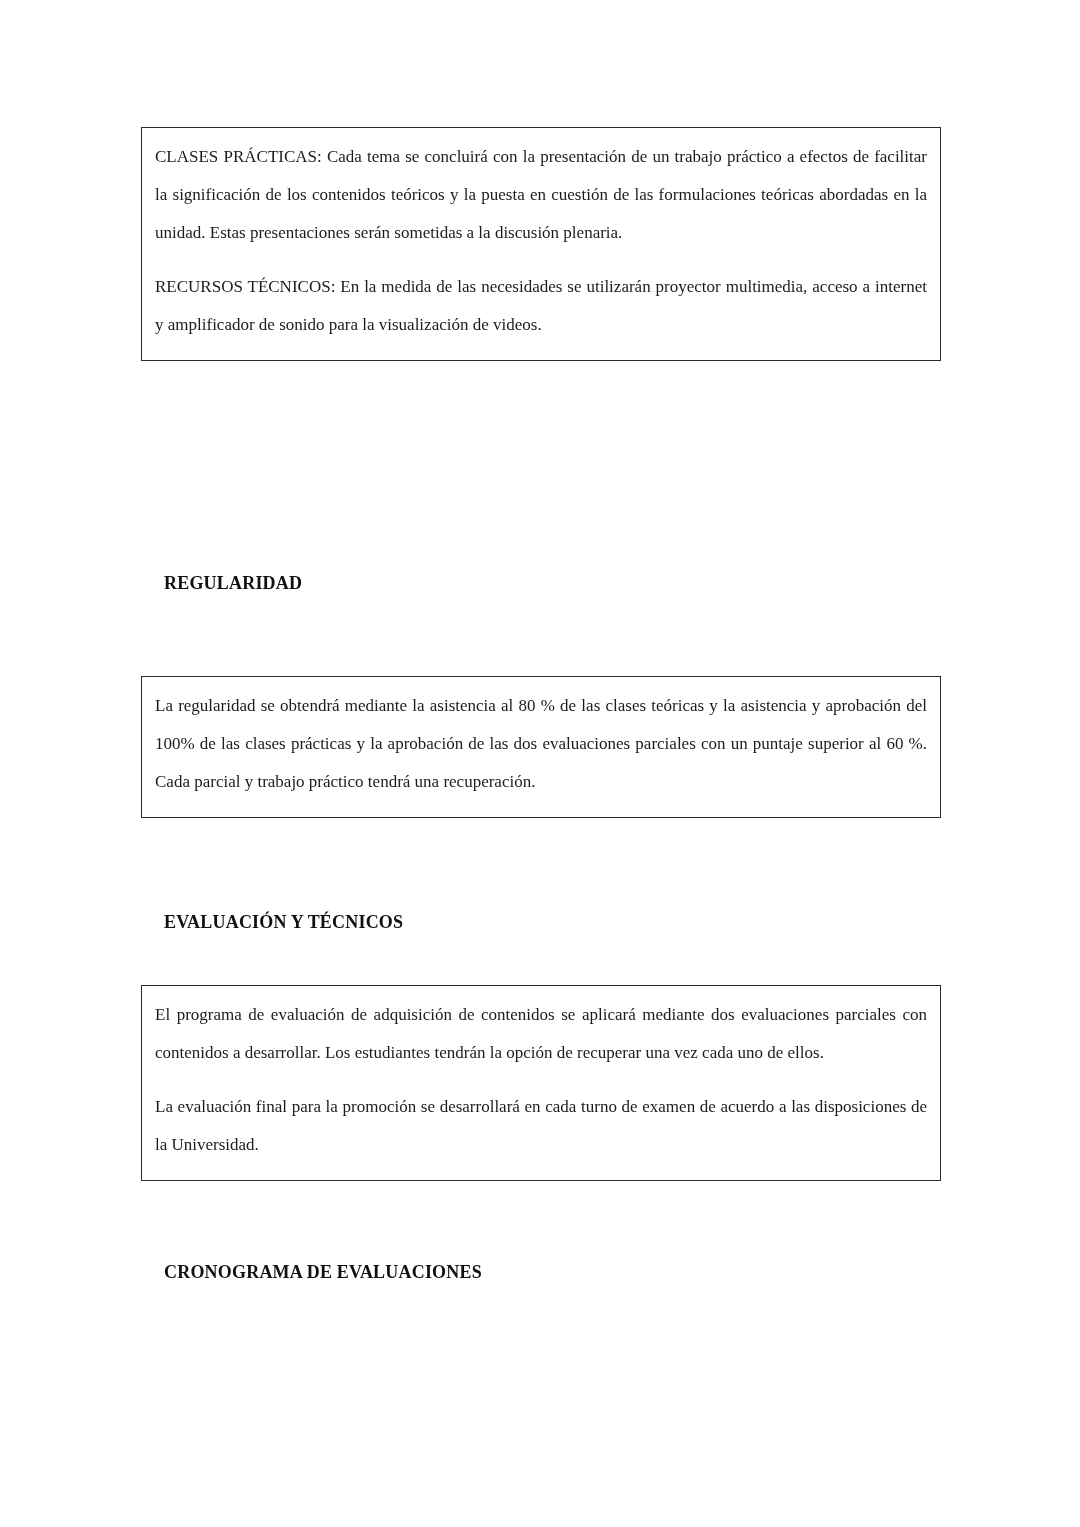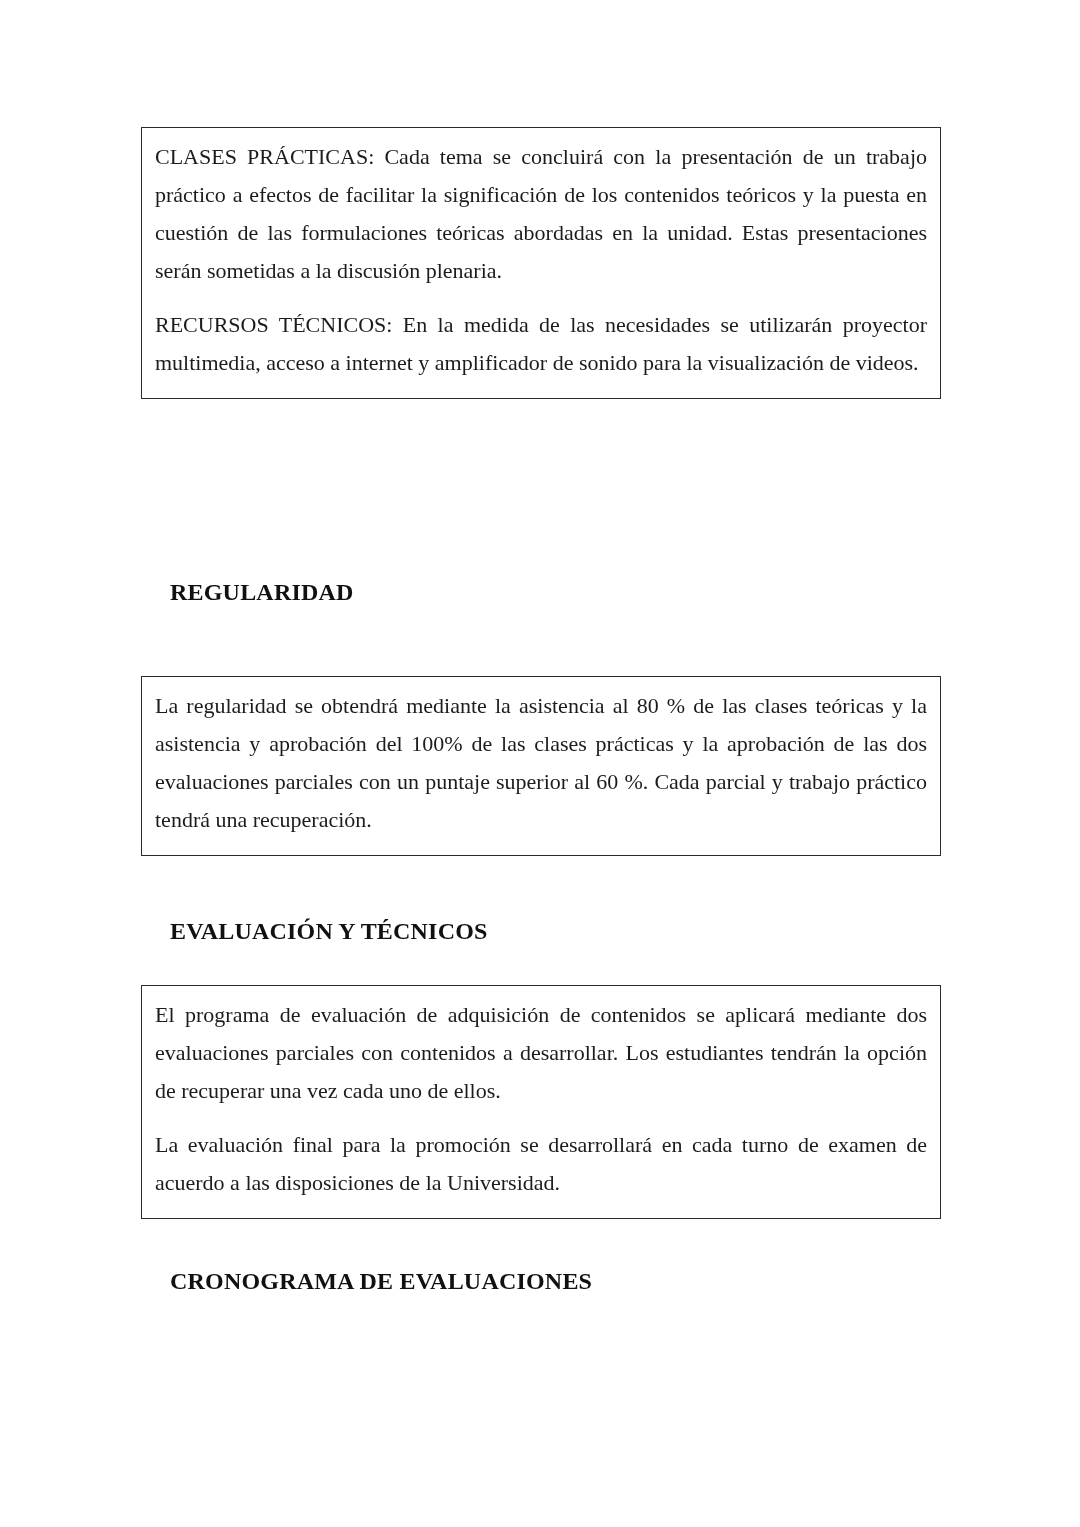--- a/index.html
+++ b/index.html
@@ -26,32 +26,32 @@
     position: absolute;
     left: 0;
     width: 800px;
     box-sizing: border-box;
     border: 1.5px solid #2b2b2b;
     padding: 2px 13px 10px 13px;
     background: #ffffff;
   }
   .textbox p {
     margin: 8px 0 16px 0;
-    font-size: 22px;
+    font-size: 17px;
     line-height: 38px;
     text-align: justify;
   }
   .textbox p:last-child {
     margin-bottom: 6px;
   }
   .doc-heading {
     position: absolute;
     left: 13px;
-    margin: 16px;
-    font-size: 24px;
+    margin: 10px;
+    font-size: 18px;
     font-weight: bold;
     color: #111111;
     letter-spacing: 0.2px;
   }
   #box-methods   { top: 127px; }
   #hd-regularidad{ top: 563px; }
   #box-regularidad { top: 676px; }
   #hd-evaluacion { top: 902px; }
   #box-evaluacion { top: 985px; }
   #hd-cronograma { top: 1252px; text-align: right; }

